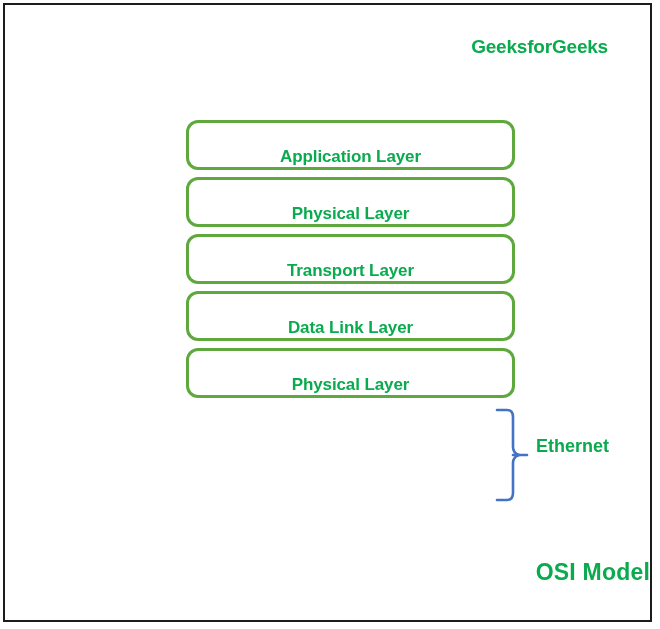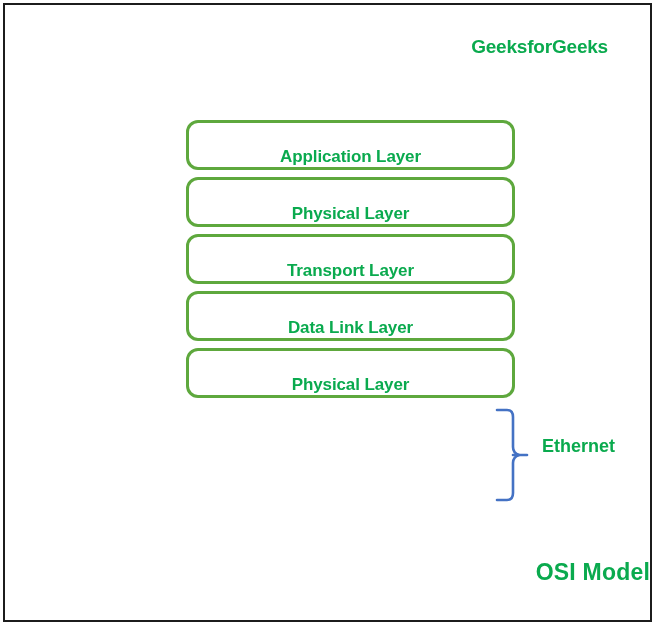--- a/index.html
+++ b/index.html
@@ -90,21 +90,20 @@
   .brace svg { display: block; }
 
   .brace-label {
     position: absolute;
     left: 531px;
     top: 431px;
     font-size: 18px;
     font-weight: bold;
     color: #0aaa4e;
     white-space: nowrap;
-    margin-left: 6px;
   }
 
   
   .caption {
     position: absolute;
     left: 0;
     right: 0;
     top: 554px;
     text-align: right;
     font-size: 23px;

